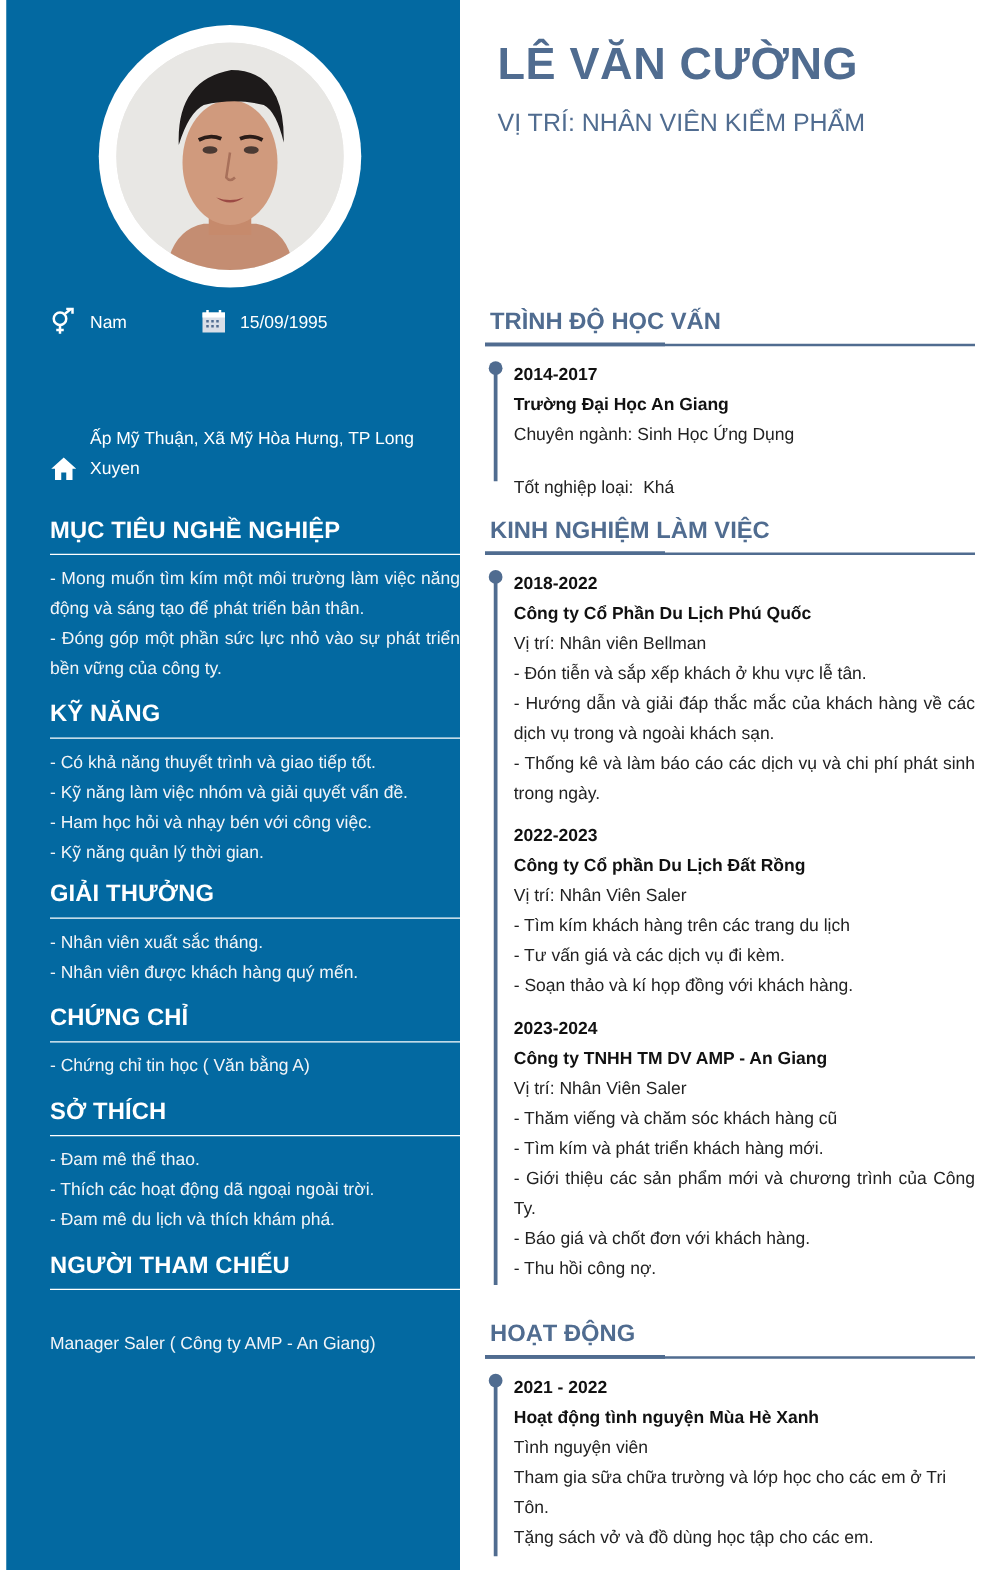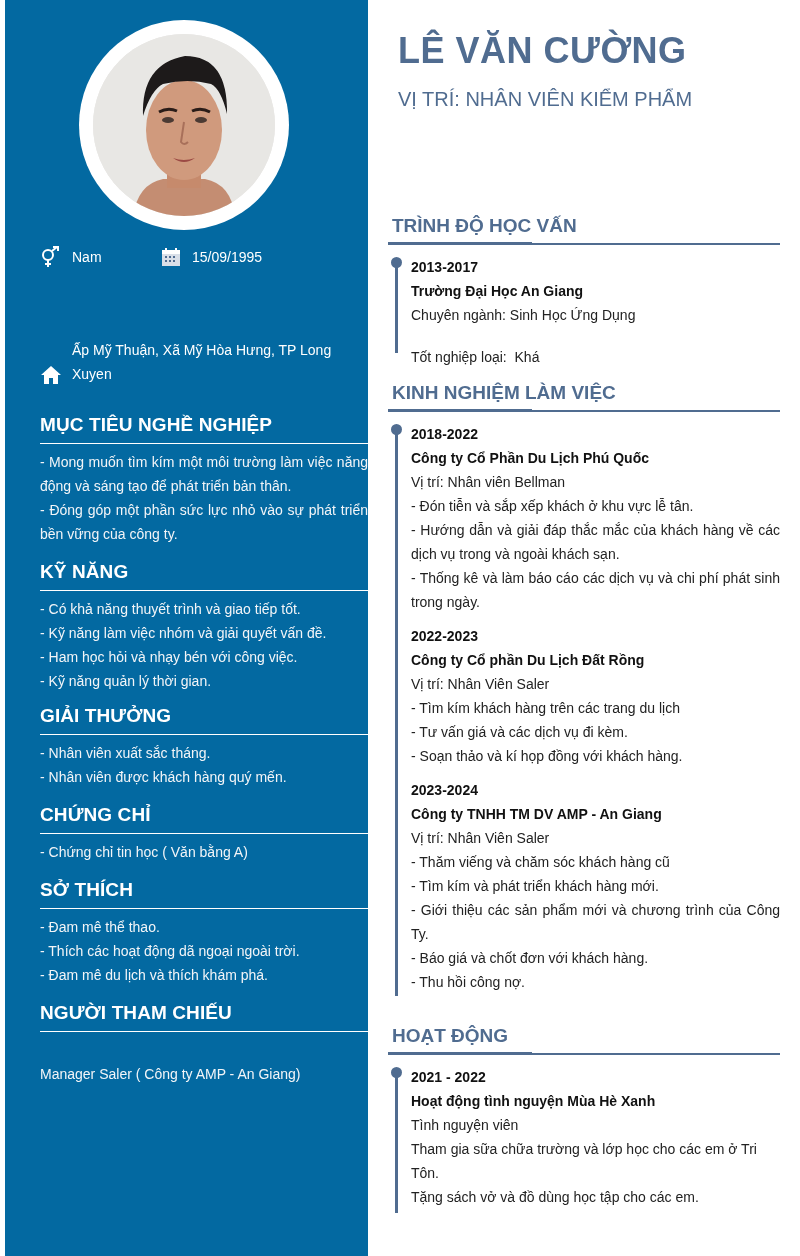--- a/index.html
+++ b/index.html
@@ -39,21 +39,21 @@
   .name {
     position: absolute; left: 30px; top: 30px; font-size: 36px; font-weight: bold;
     color: #506c90; letter-spacing: 0.5px;
   }
   .position {
     position: absolute; left: 30px; top: 88px; font-size: 20px; color: #506c90;
   }
   .m-section { position: absolute; left: 20px; width: 392px; }
   .m-title {
     font-size: 19px; font-weight: bold; color: #506c90; height: 30px; line-height: 28px;
-    padding-left: 4px; position: relative;
+    padding-left: 4px; position: relative; margin-top: 32px;
   }
   .m-rule { position: relative; height: 3px; }
   .m-rule .thin { position: absolute; left: 0; right: 0; top: 1px; height: 1.5px; background: #506c90; }
   .m-rule .thick { position: absolute; left: 0; width: 144px; top: 0; height: 3px; background: #506c90; }
 
   .timeline { position: relative; padding-left: 23px; margin-top: 10px; }
   .timeline .line { position: absolute; left: 7px; top: 6px; width: 3px; background: #506c90; }
   .timeline .dot { position: absolute; left: 3px; top: 2px; width: 11px; height: 11px; border-radius: 50%; background: #506c90; }
   .entry { font-size: 14px; line-height: 24px; color: #222222; margin-bottom: 10px; }
   .entry .yr, .entry .org { font-weight: bold; color: #111111; }
@@ -181,21 +181,21 @@
   <div class="m-section" style="top:212px;">
     <div class="m-title">TRÌNH ĐỘ HỌC VẤN</div>
     <div class="m-rule">
         <div class="thin"></div>
         <div class="thick"></div>
       </div>
     <div class="timeline">
       <div class="line" style="height:92px;"></div>
       <div class="dot"></div>
       <div class="entry">
-        <p class="yr">2013-2017</p>
+        <p class="yr">2014-2017</p>
         <p class="org">Trường Đại Học An Giang</p>
         <p>Chuyên ngành: Sinh Học Ứng Dụng</p>
         <p style="white-space:pre;margin-top:18px;">Tốt nghiệp loại:  Khá</p>
       </div>
     </div>
   </div>
 
   <div class="m-section" style="top:379px;">
     <div class="m-title">KINH NGHIỆM LÀM VIỆC</div>
     <div class="m-rule">

